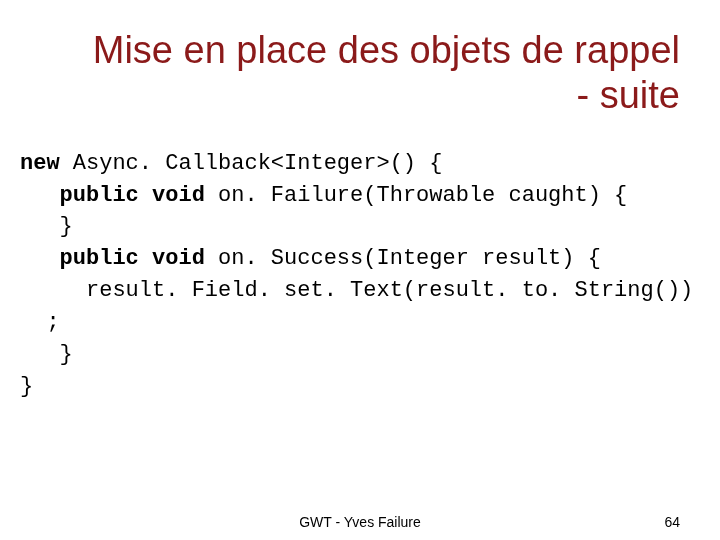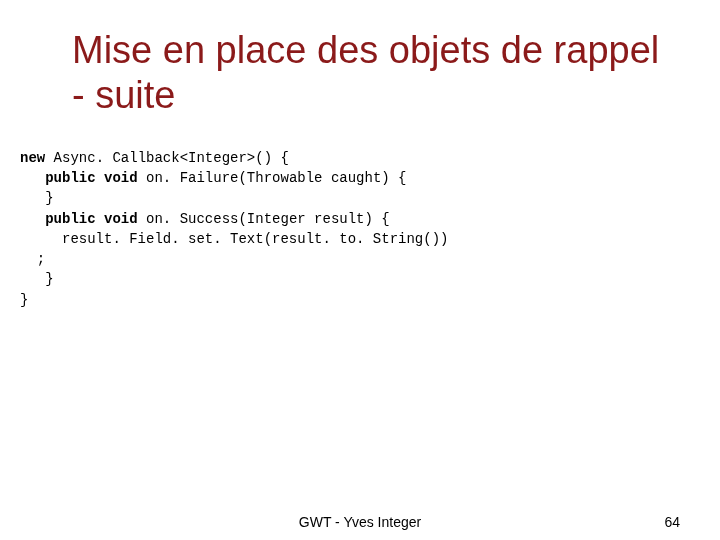--- a/index.html
+++ b/index.html
@@ -1,19 +1,19 @@
 <!DOCTYPE html>
 <html><head>
 <meta charset="utf-8">
 <style>
   * { margin: 0; padding: 0; box-sizing: border-box; }
   html, body { width: 720px; height: 540px; background: #ffffff; font-family: Arial, Helvetica, sans-serif; overflow: hidden; }
   .slide { position: relative; width: 720px; height: 540px; }
-  .title { color: #8b1a1a; font-size: 38px; font-weight: 400; text-align: left; padding: 28px 40px 0 40px; line-height: 1.18; margin-left: 32px; }
-  .code-block { padding: 30px 20px 0 20px; font-family: "Courier New", Courier, monospace; font-size: 14px; line-height: 1.45; color: #000; white-space: pre; }
+  .title { color: #8b1a1a; font-size: 38px; font-weight: 400; text-align: right; padding: 28px 40px 0 40px; line-height: 1.18; margin-left: 32px; }
+  .code-block { padding: 30px 20px 0 20px; font-family: "Courier New", Courier, monospace; font-size: 22px; line-height: 1.45; color: #000; white-space: pre; }
   .kw { font-weight: bold; }
   .footer { position: absolute; bottom: 26px; left: 0; width: 100%; font-size: 14px; color: #000; }
   .footer-text { position: absolute; left: 50%; transform: translateX(-50%); }
   .page-num { position: absolute; right: 40px; }
 </style>
 </head>
 <body>
 
 <div class="slide">
   <h1 class="title">Mise en place des objets de rappel - suite</h1>
@@ -21,16 +21,16 @@
   <div class="code-block"><span class="kw">new</span><span> Async. Callback&lt;Integer&gt;() {</span>
 <span>   </span><span class="kw">public</span><span class="kw"> void</span><span> on. Failure(Throwable caught) {</span>
 <span>   }</span>
 <span>   </span><span class="kw">public</span><span class="kw"> void</span><span> on. Success(Integer result) {</span>
 <span>     result. Field. set. Text(result. to. String())</span>
 <span>  ;</span>
 <span>   }</span>
 <span>}</span></div>
 
   <div class="footer">
-    <span class="footer-text">GWT - Yves Integer</span>
+    <span class="footer-text">GWT - Yves Failure</span>
     <span class="page-num">64</span>
   </div>
 </div>
 
 </body></html>

